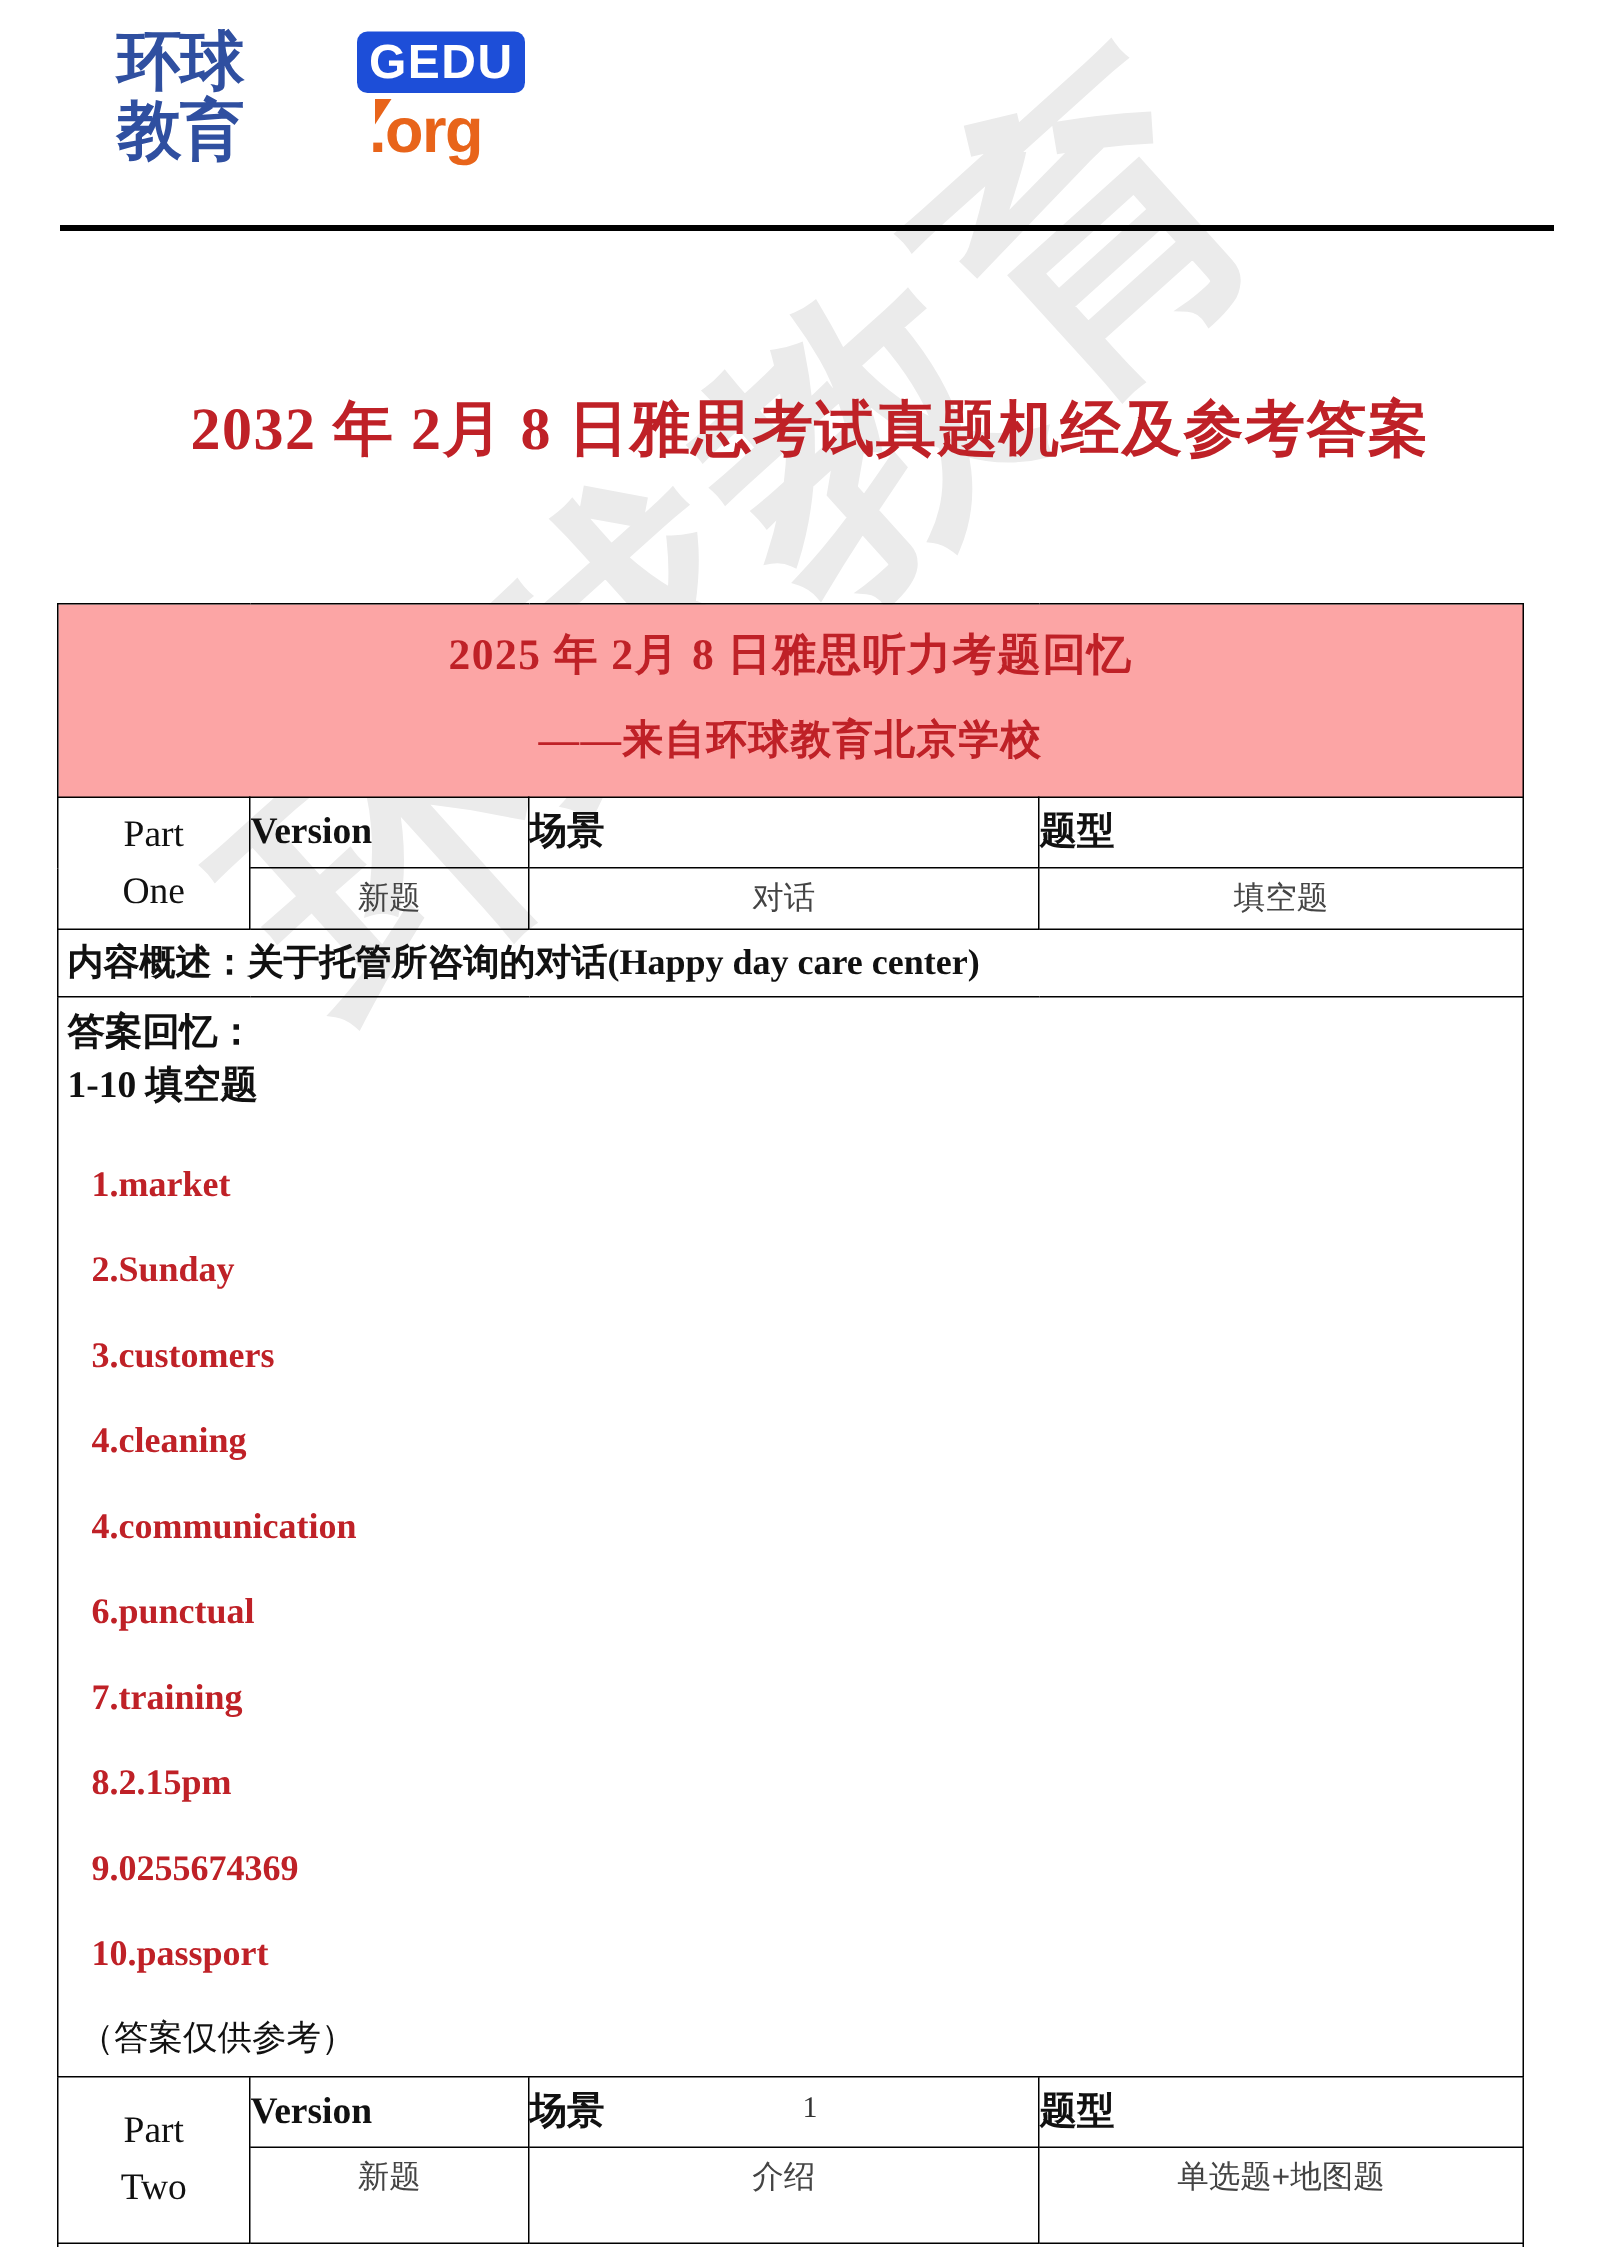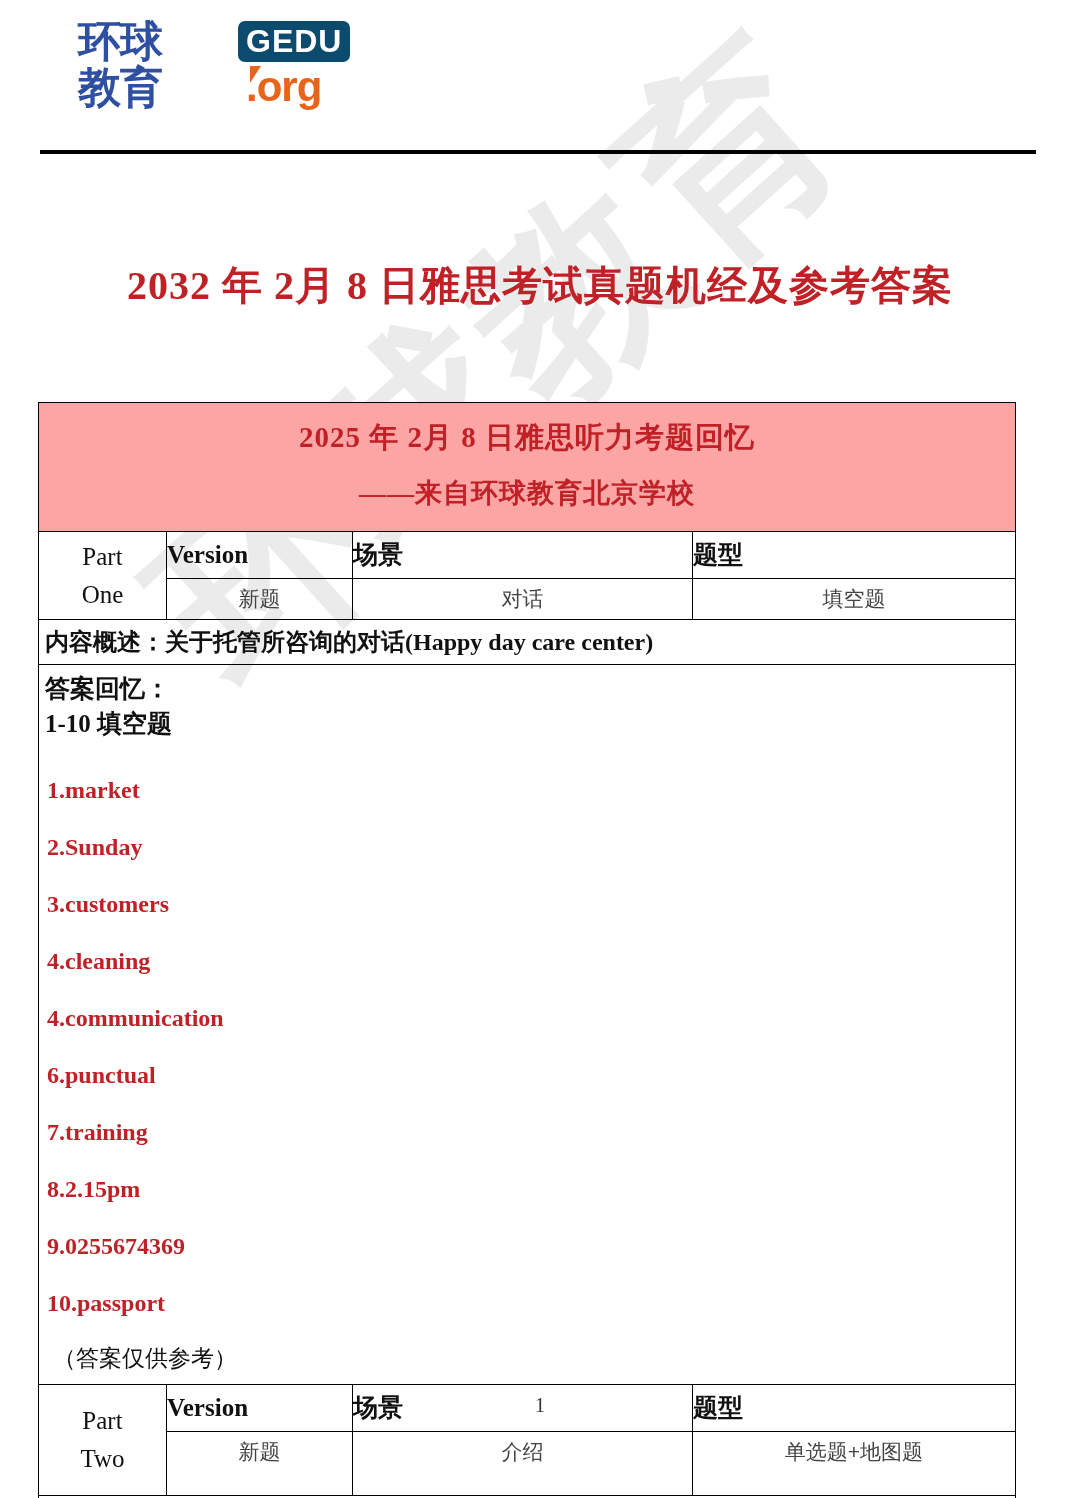--- a/index.html
+++ b/index.html
@@ -43,21 +43,21 @@
     font-family:"Liberation Sans", sans-serif;
     font-weight:bold;
     font-size:43px;
     line-height:46px;
     color:#2f4fa0;
     letter-spacing:-1px;
   }
   .logo-cn .l2{display:block;}
   .gedu-bubble{
     position:absolute;left:160px;top:3px;
-    background:#0c4a6e;
+    background:#1d4ed8;
     border-radius:7px;
     padding:3px 8px 4px 8px;
   }
   .gedu-bubble span{
     font-family:"Liberation Sans", sans-serif;
     font-weight:bold;
     font-size:32px;
     line-height:34px;
     color:#ffffff;
     letter-spacing:1px;
@@ -176,21 +176,21 @@
 
   
   .answers-cell{ padding:6px 6px 10px 6px !important; }
   .ans-head{
     font-family:"Liberation Serif", serif;
     font-weight:bold;
     font-size:25px;
     line-height:35px;
     color:#111111;
   }
-  .ans-list{margin:2px;padding:0;list-style:none;}
+  .ans-list{margin:16px;padding:0;list-style:none;}
   .ans-list li{
     font-family:"Liberation Serif", serif;
     font-weight:bold;
     font-size:24px;
     line-height:30px;
     color:#bf2127;
     margin-top:27px;
   }
   .ans-list li:first-child{margin-top:34px;}
   .ans-note{

